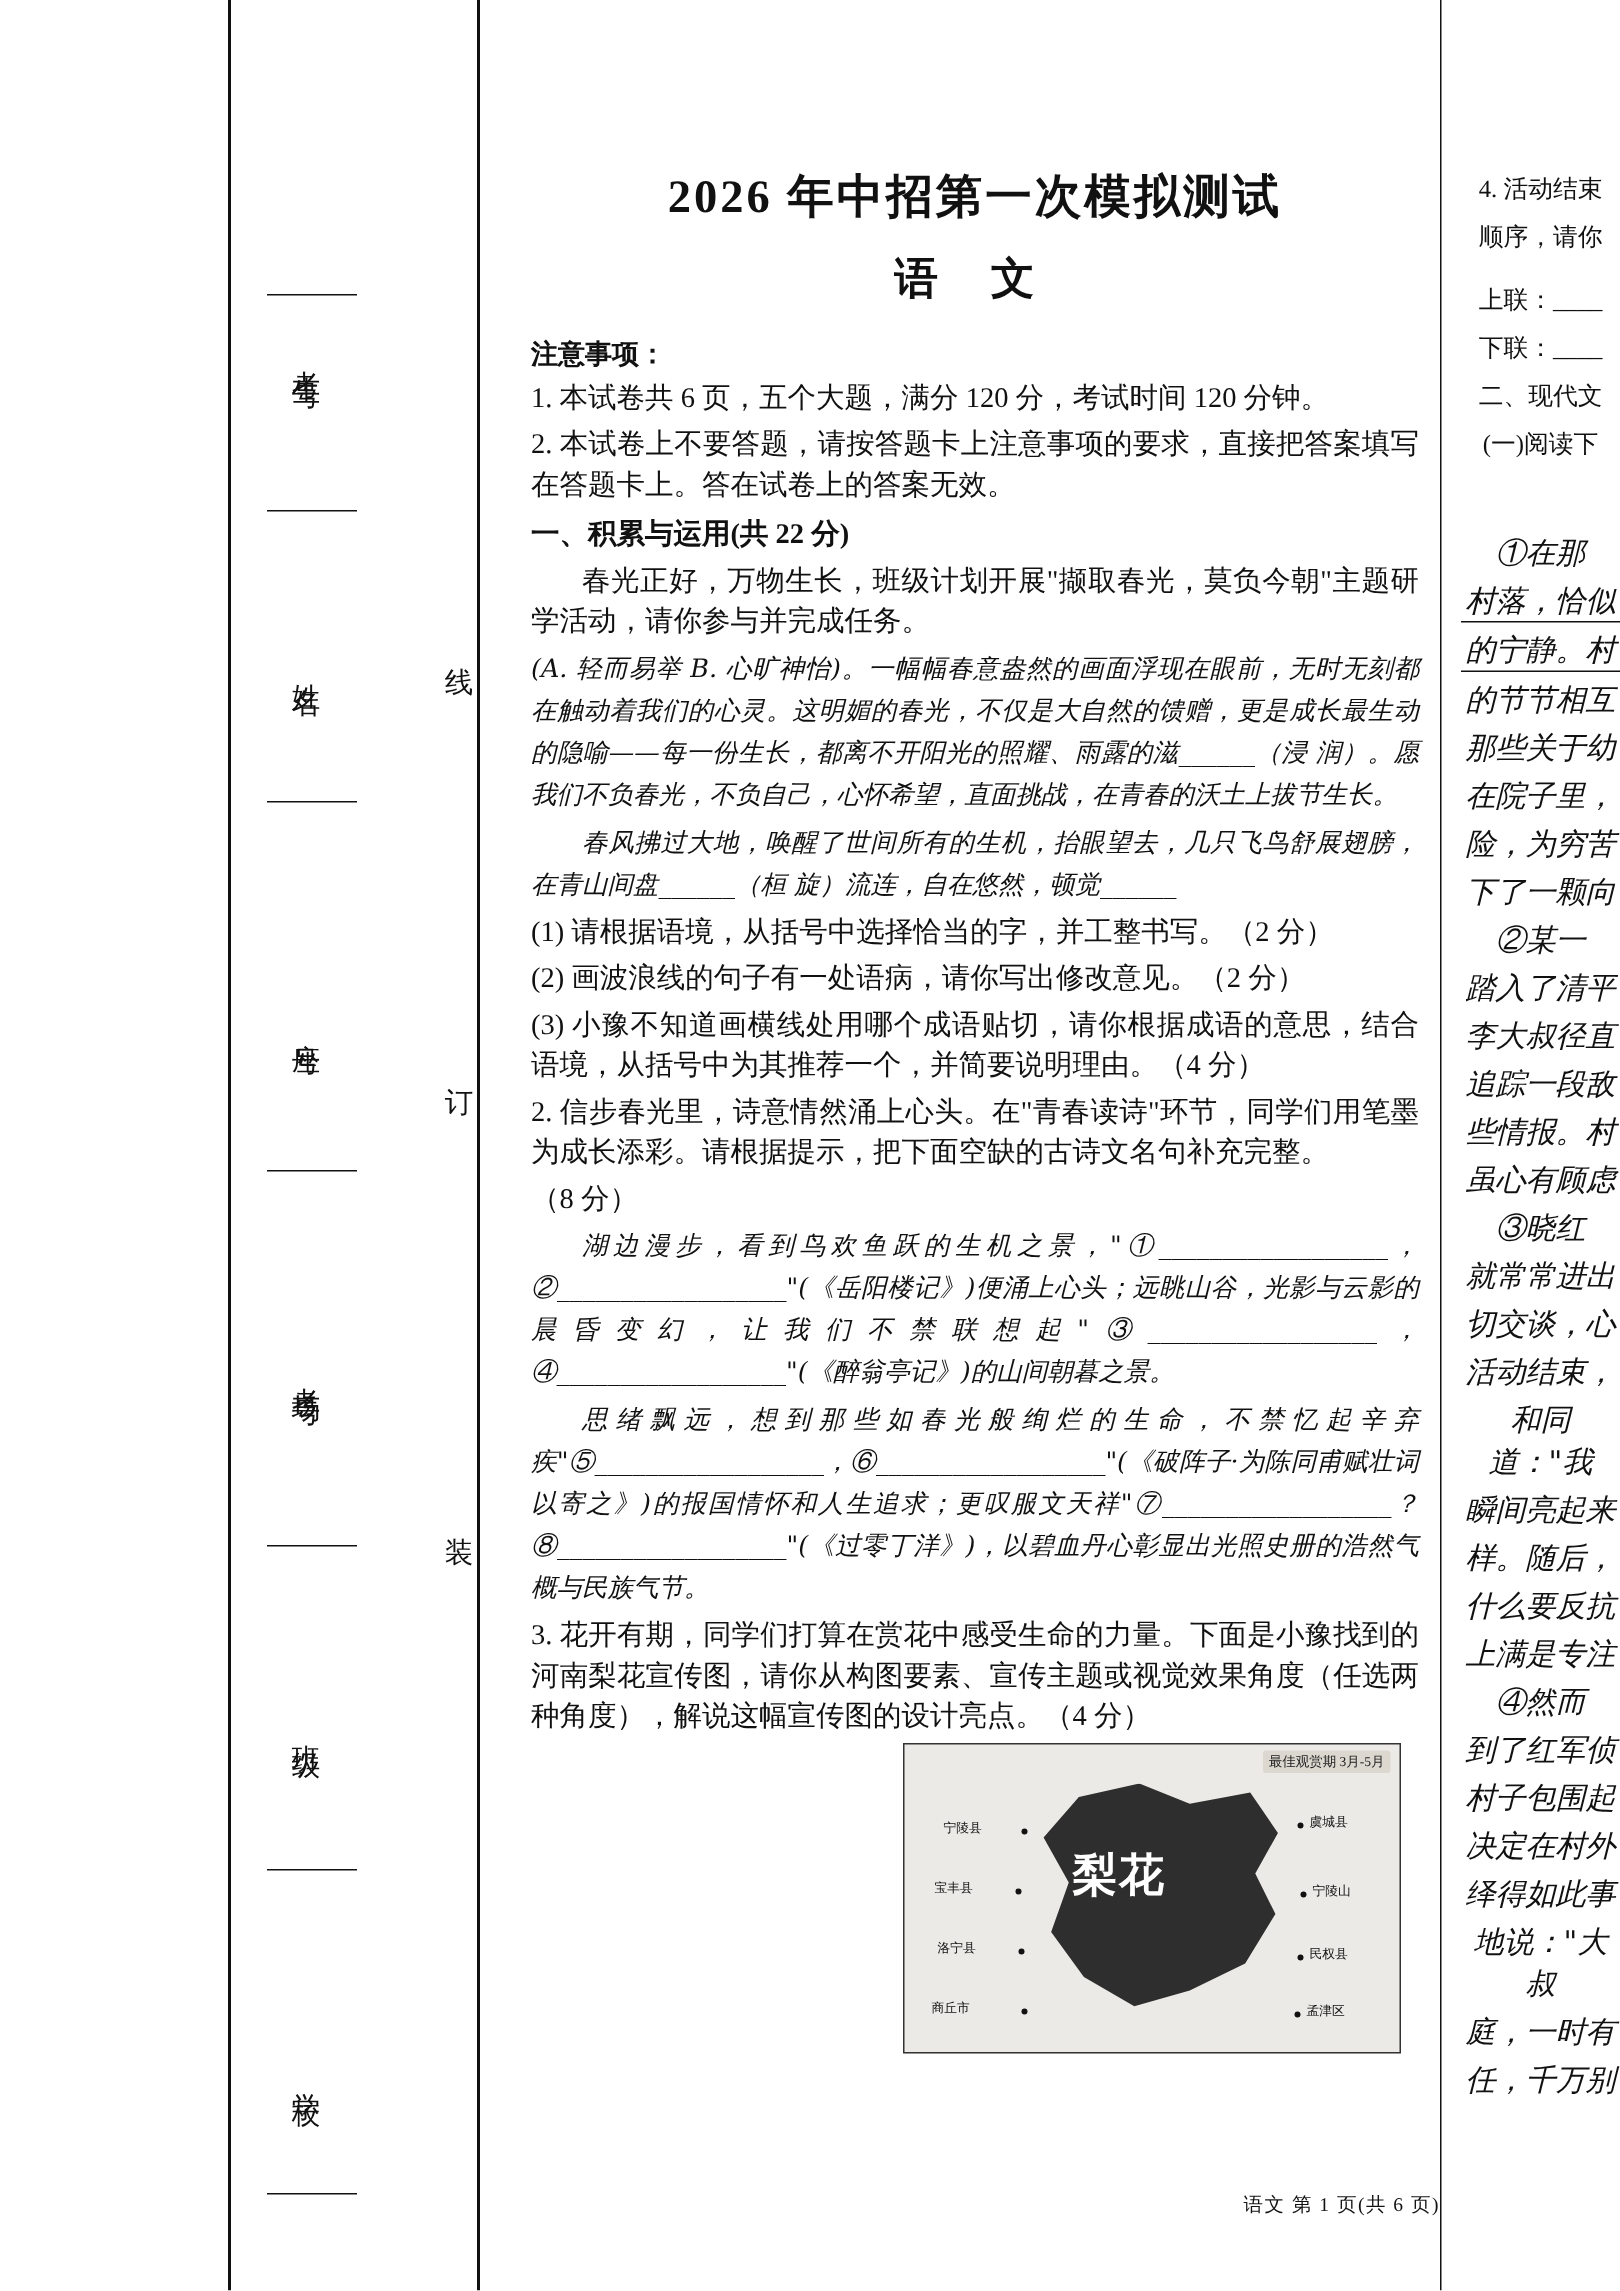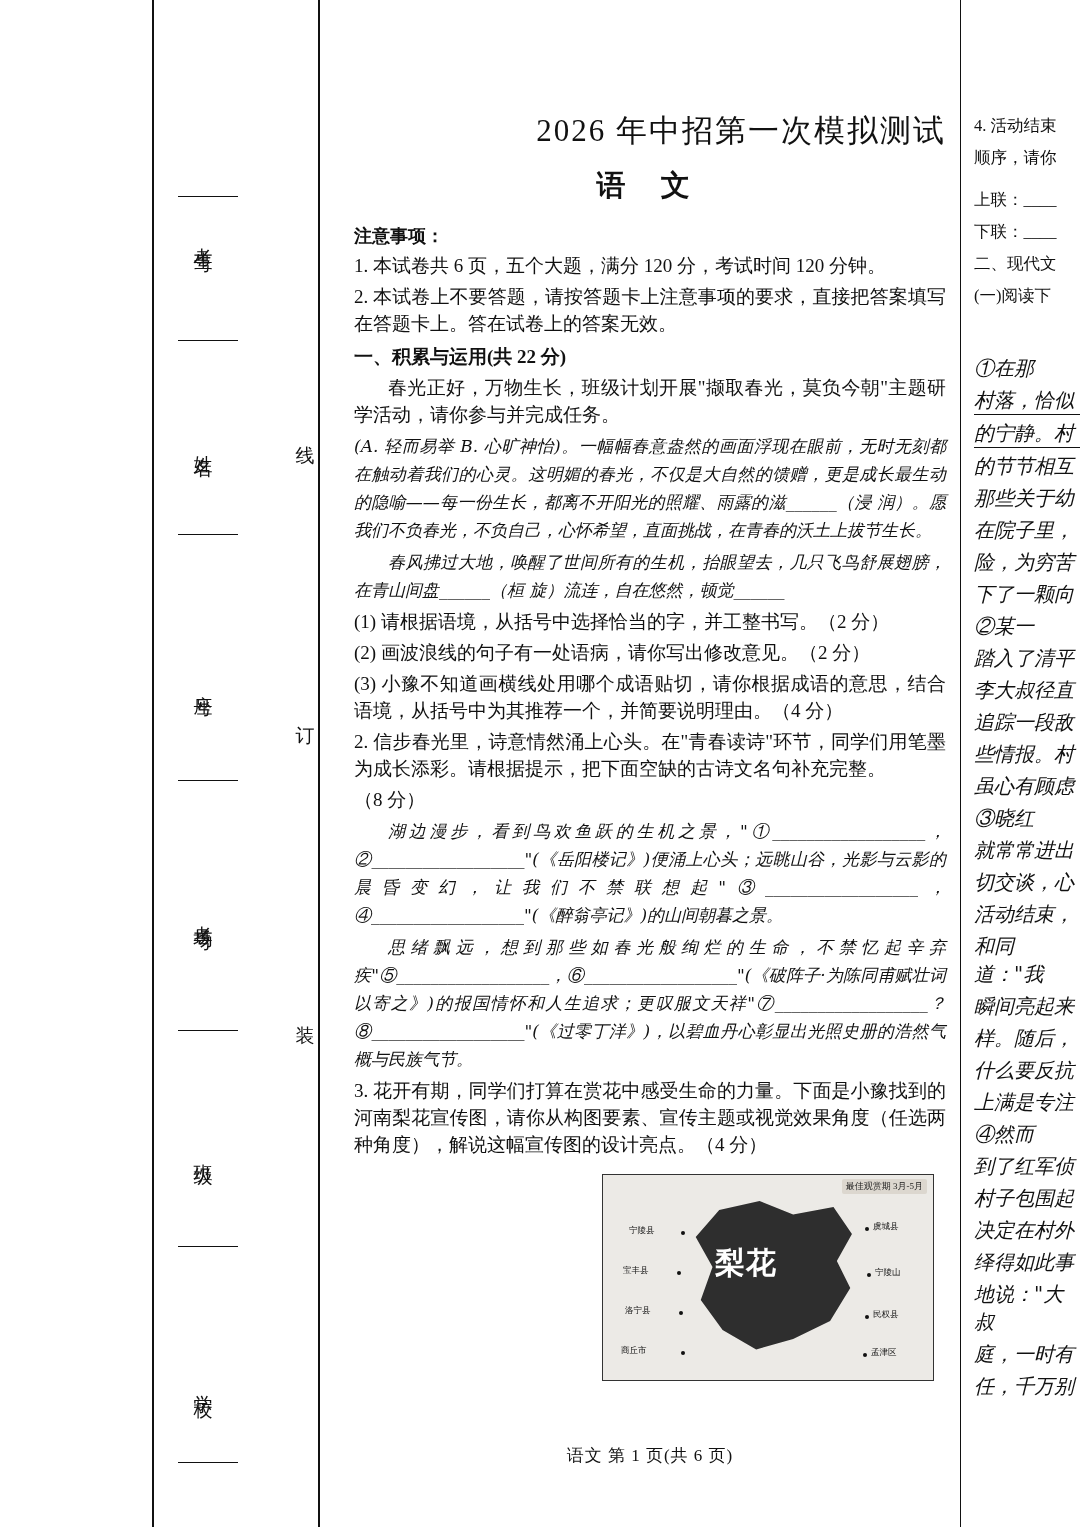--- a/index.html
+++ b/index.html
@@ -38,23 +38,23 @@
   }
 
   
   .main{
     position:absolute;
     left:340px;top:0;width:620px;height:1527px;
     padding:0 14px;
     box-sizing:border-box;
   }
   .title{
-    text-align:right;
+    text-align:center;
     font-size:31px;
-    font-weight:400;
+    font-weight:700;
     margin-top:110px;
     letter-spacing:2px;
   }
   .subject{
     text-align:center;
     font-size:29px;
     font-weight:700;
     letter-spacing:14px;
     margin-top:14px;
   }
@@ -71,21 +71,21 @@
   .hand{
     font-family:"DejaVu Serif", serif;
     font-style:italic;
     font-size:17px;
     line-height:28px;
   }
   .right{}
 
   
   .poster{
-    margin-top:16px;
+    margin-top:4px;
     margin-left:248px;
     width:330px;height:205px;
     border:1px solid #333;
     background:#eceae6;
     position:relative;
     overflow:hidden;
     text-align:right;
   }
   .poster .ptag{
     position:absolute;right:6px;top:4px;
@@ -106,33 +106,34 @@
   }
   .poster .lab{
     position:absolute;font-size:8.5px;color:#111;white-space:nowrap;
   }
   .poster .dot{
     position:absolute;width:4px;height:4px;background:#111;border-radius:50%;
   }
 
   .footer{
     position:absolute;
-    left:0;right:0;bottom:60px;
-    text-align:center;
-    font-size:17px;
+    left:0;right:0;bottom:48px;
+    text-align:right;
+    font-size:13px;
     letter-spacing:1px;
   }
 
   
   .rcol{
     position:absolute;
     left:974px;top:0;width:106px;height:1527px;
     overflow:hidden;
     font-size:16.5px;
     line-height:28px;
+    text-align:center;
   }
   .rcol .rp{margin-top:4px;}
   .rcol .rhand{
     font-family:"DejaVu Serif", serif;font-style:italic;font-size:20px;line-height:28px;
   }
   .rcol .ul{border-bottom:1.4px solid #111;}
   .spacer{height:10px;}
 </style>
 </head>
 <body>

